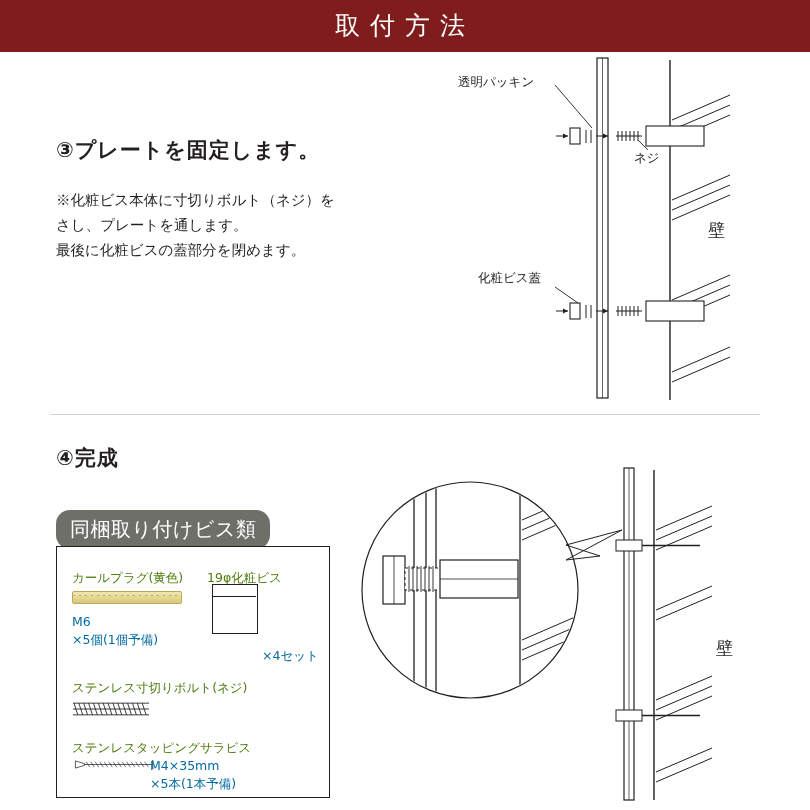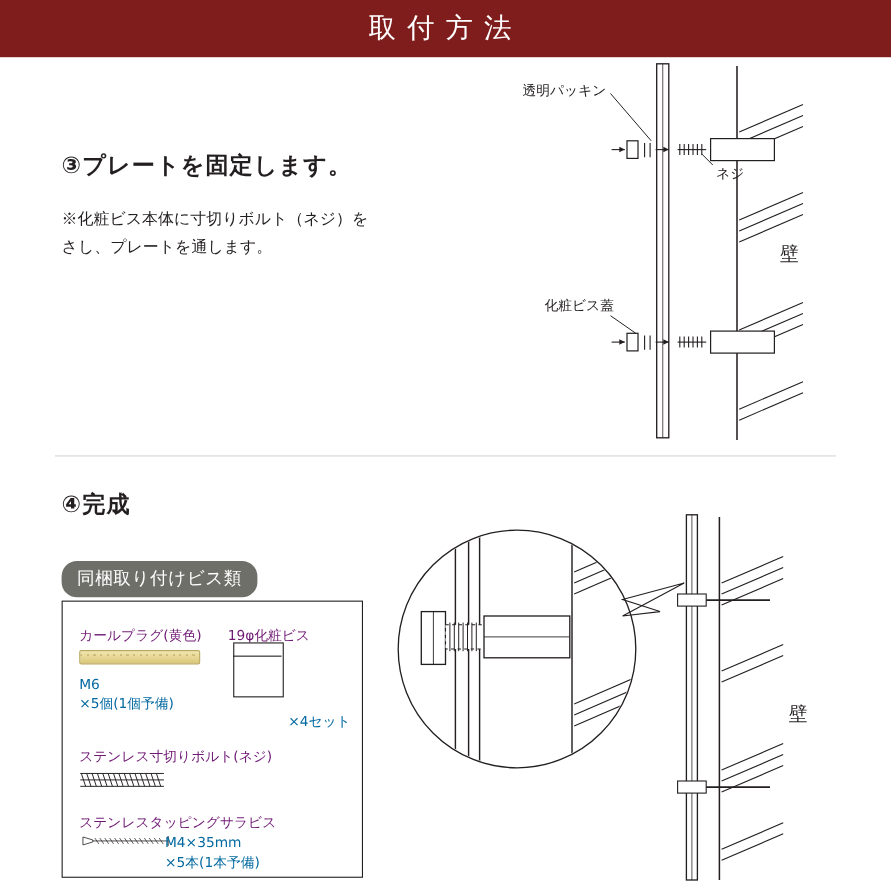--- a/index.html
+++ b/index.html
@@ -36,31 +36,31 @@
     position:absolute;left:56px;top:188px;width:340px;
     font-size:14.5px;line-height:25px;color:#231f20;
     font-family:Liberation Sans, sans-serif;
   }
   .note div{white-space:nowrap;}
 
   
   .badge{
     position:absolute;left:56px;top:510px;
     background:#6f6f6a;color:#fff;
-    font-size:16px;padding:6px 14px;border-radius:14px;
+    font-size:20px;padding:6px 14px;border-radius:14px;
     font-family:"DejaVu Sans", sans-serif;
     letter-spacing:0.5px;
   }
   
   .parts-box{
     position:absolute;left:56px;top:546px;width:272px;height:250px;
     border:1px solid #231f20;background:#fff;
   }
   .parts-label{
-    position:absolute;font-size:12.5px;color:#701a75;
+    position:absolute;font-size:12.5px;color:#4d7c0f;
     font-family:"DejaVu Sans", sans-serif;white-space:nowrap;
   }
   .parts-sub{
     position:absolute;font-size:12.5px;color:#0369a1;
     font-family:"DejaVu Sans", sans-serif;white-space:nowrap;
   }
   
   .plug{
     position:absolute;left:72px;top:591px;width:108px;height:11px;
     background:linear-gradient(#f2e6b0,#d9c878);
@@ -83,41 +83,42 @@
     position:absolute;left:72px;top:701px;width:78px;height:16px;
   }
   
   .screw{
     position:absolute;left:72px;top:760px;width:86px;height:9px;
   }
 
   
   .lbl{
     position:absolute;font-size:12.5px;color:#231f20;
-    font-family:"DejaVu Sans", sans-serif;white-space:nowrap;margin-left:17px;
+    font-family:"DejaVu Sans", sans-serif;white-space:nowrap;
   }
   .lbl-v{
     position:absolute;font-size:17px;color:#231f20;
     font-family:"DejaVu Sans", sans-serif;
     writing-mode:vertical-rl;letter-spacing:2px;
   }
   svg{position:absolute;left:0;top:0;overflow:visible;}
 </style>
 </head>
 <body>
 
 <div class="header">
   <div class="header-title">取付方法</div>
 </div>
 
 <div class="step-title" id="step3-title">③プレートを固定します。</div>
 
 <div class="note">
   <div>※化粧ビス本体に寸切りボルト（ネジ）を</div>
   <div>さし、プレートを通します。</div>
+  <div>最後に化粧ビスの蓋部分を閉めます。</div>
 </div>
 
 <svg width="810" height="810">
 
   <line x1="670" y1="60" x2="670" y2="400" stroke="#231f20" stroke-width="1.4"></line>
 
   <g stroke="#231f20" stroke-width="1">
     <line x1="672" y1="120" x2="730" y2="95"></line>
     <line x1="672" y1="130" x2="730" y2="105"></line>
     <line x1="672" y1="140" x2="730" y2="115"></line>

